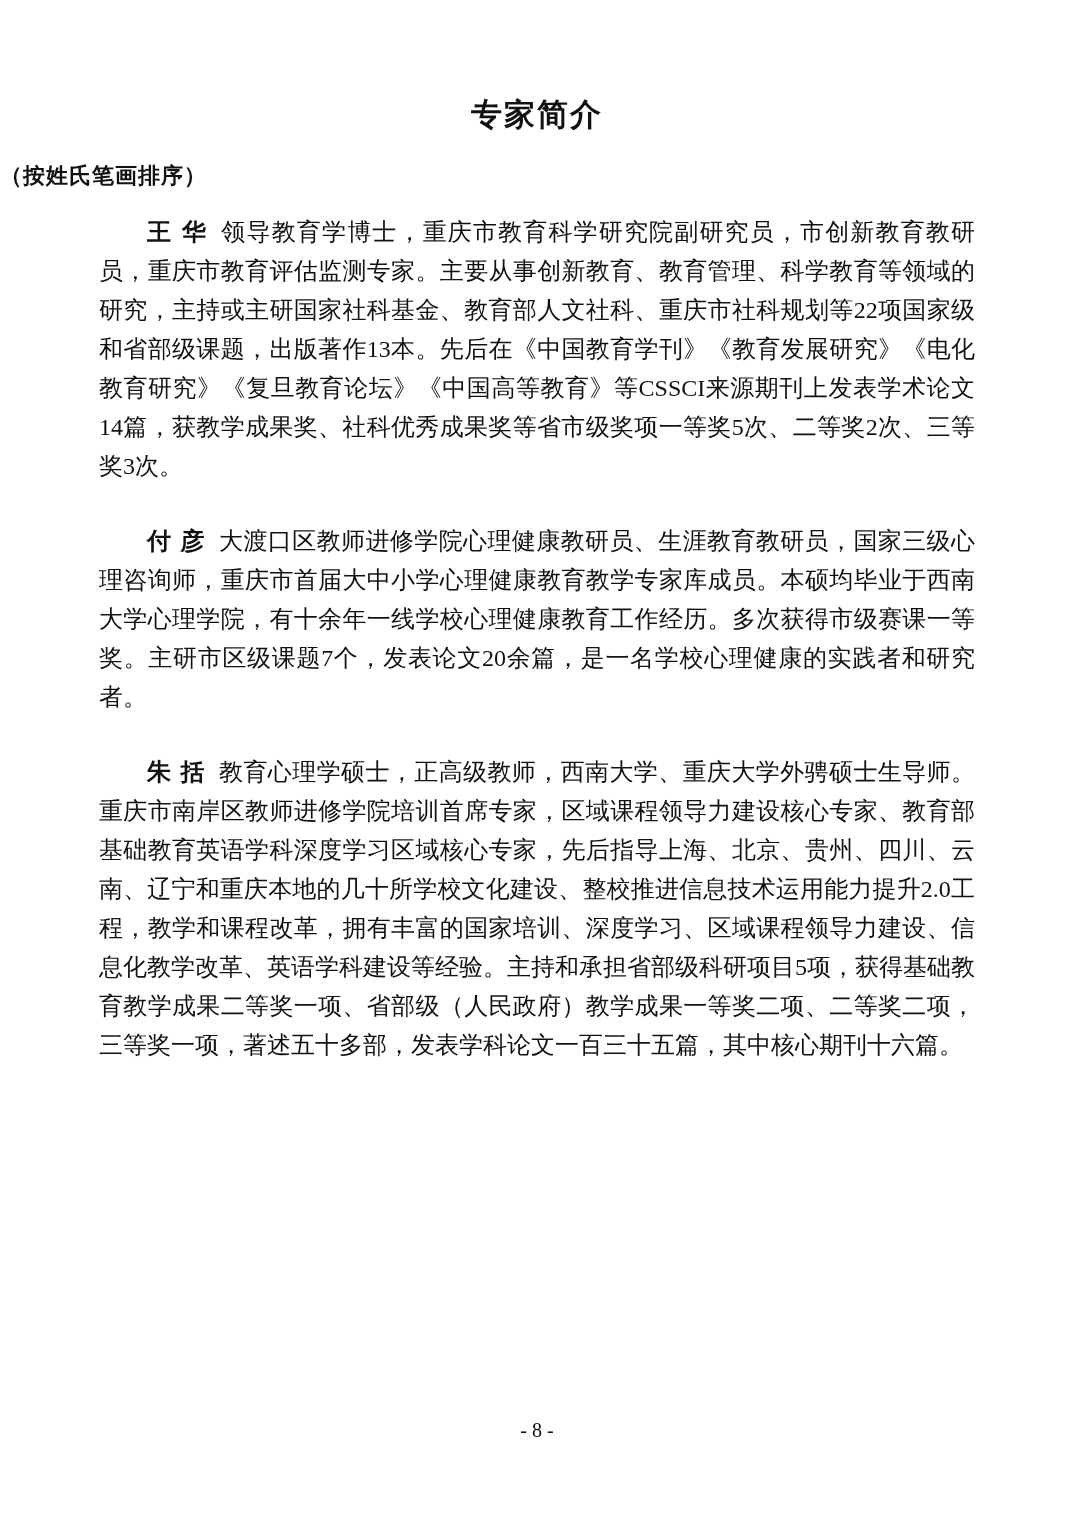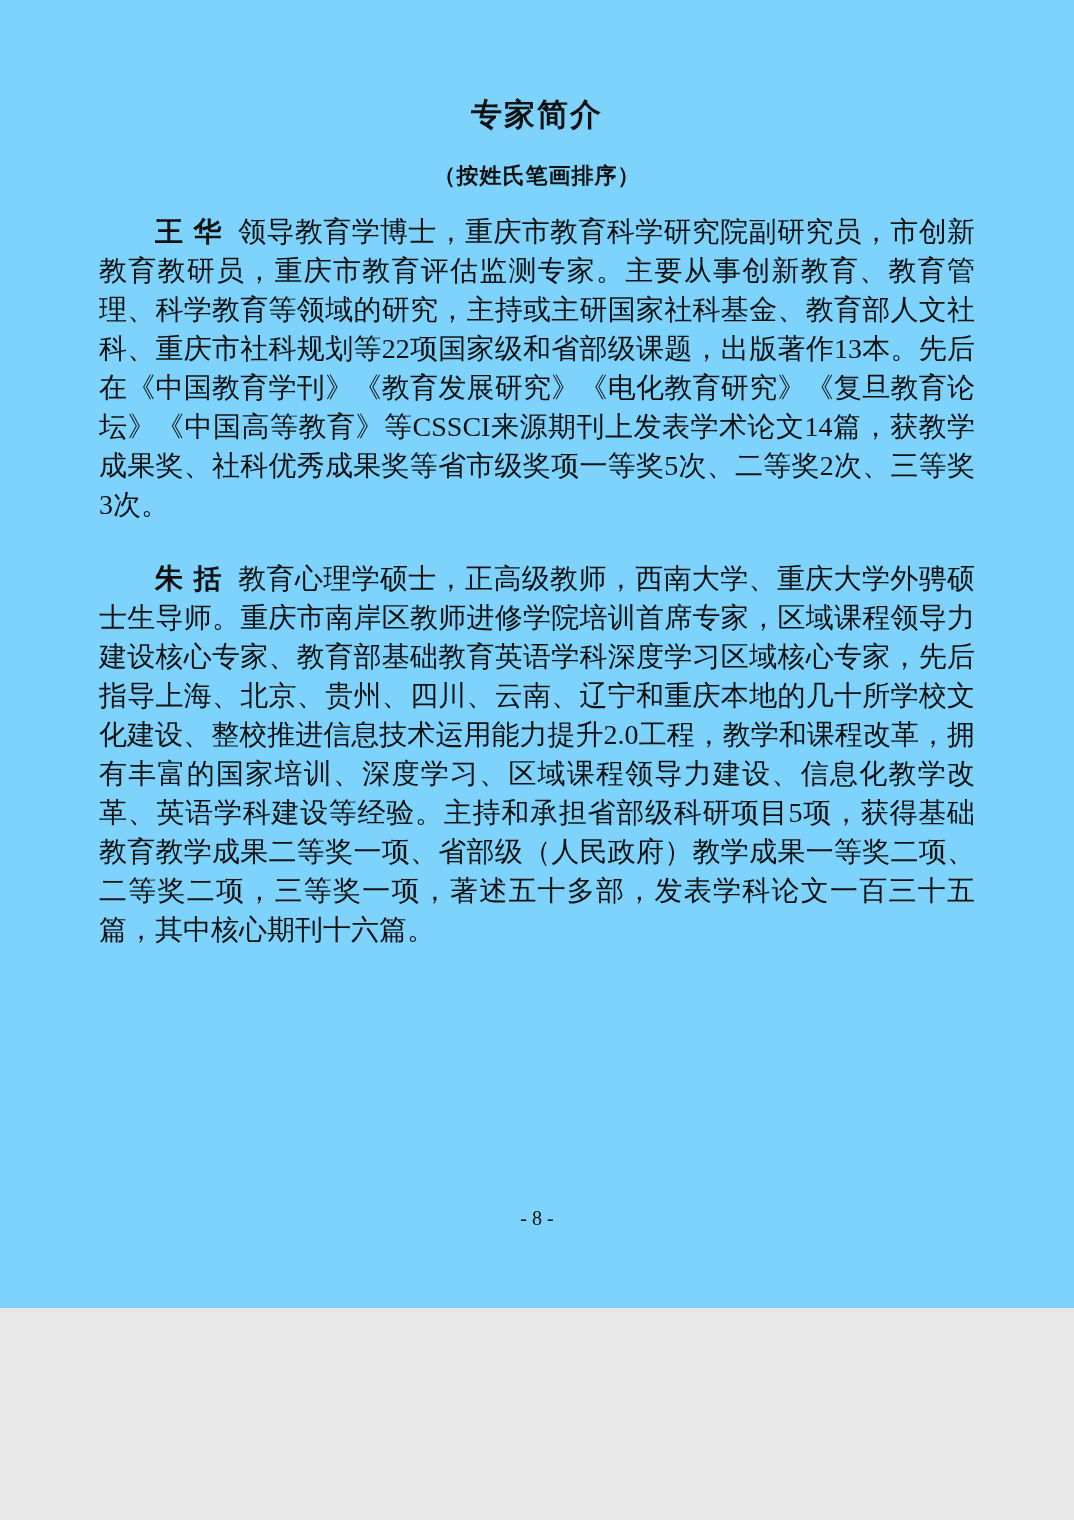--- a/index.html
+++ b/index.html
@@ -3,47 +3,47 @@
 <meta charset="utf-8">
 <style>
   html, body {
     margin: 0;
     padding: 0;
     background: #e8e8e8;
   }
   .page {
     position: relative;
     width: 1074px;
-    height: 1308px;
+    height: 1520px;
     margin: 0 auto;
-    background: #7dd3fc;
+    background: #ffffff;
     overflow: hidden;
     font-family: "Liberation Serif", "DejaVu Serif", serif;
     color: #111111;
   }
   .doc-title {
     margin: 0;
     padding-top: 97px;
     text-align: center;
     font-size: 31px;
     font-weight: bold;
     line-height: 36px;
     letter-spacing: 2px;
   }
   .doc-subtitle {
     margin: 30px 0 0 0;
-    text-align: center;
+    text-align: left;
     font-size: 22px;
     font-weight: bold;
     line-height: 26px;
     letter-spacing: 1px;
   }
   .content {
     margin: 23px 99px 0 99px;
-    font-size: 28px;
+    font-size: 24px;
     line-height: 39px;
     text-align: justify;
     text-justify: inter-ideograph;
   }
   .expert-para {
     margin: 0 0 35px 0;
     text-indent: 2em;
   }
   .expert-para:last-child {
     margin-bottom: 0;
@@ -74,20 +74,23 @@
   <h1 class="doc-title">专家简介</h1>
 
   <div class="doc-subtitle">（按姓氏笔画排序）</div>
 
   <div class="content">
 
     <p class="expert-para">
       <span class="expert-name">王 华</span><span>领导教育学博士，重庆市教育科学研究院副研究员，市创新教育教研员，重庆市教育评估监测专家。主要从事创新教育、教育管理、科学教育等领域的研究，主持或主研国家社科基金、教育部人文社科、重庆市社科规划等22项国家级和省部级课题，出版著作13本。先后在《中国教育学刊》《教育发展研究》《电化教育研究》《复旦教育论坛》《中国高等教育》等CSSCI来源期刊上发表学术论文14篇，获教学成果奖、社科优秀成果奖等省市级奖项一等奖5次、二等奖2次、三等奖3次。</span>
     </p>
 
+    <p class="expert-para">
+      <span class="expert-name">付 彦</span><span>大渡口区教师进修学院心理健康教研员、生涯教育教研员，国家三级心理咨询师，重庆市首届大中小学心理健康教育教学专家库成员。本硕均毕业于西南大学心理学院，有十余年一线学校心理健康教育工作经历。多次获得市级赛课一等奖。主研市区级课题7个，发表论文20余篇，是一名学校心理健康的实践者和研究者。</span>
+    </p>
 
     <p class="expert-para">
       <span class="expert-name">朱 括</span><span>教育心理学硕士，正高级教师，西南大学、重庆大学外骋硕士生导师。重庆市南岸区教师进修学院培训首席专家，区域课程领导力建设核心专家、教育部基础教育英语学科深度学习区域核心专家，先后指导上海、北京、贵州、四川、云南、辽宁和重庆本地的几十所学校文化建设、整校推进信息技术运用能力提升2.0工程，教学和课程改革，拥有丰富的国家培训、深度学习、区域课程领导力建设、信息化教学改革、英语学科建设等经验。主持和承担省部级科研项目5项，获得基础教育教学成果二等奖一项、省部级（人民政府）教学成果一等奖二项、二等奖二项，三等奖一项，著述五十多部，发表学科论文一百三十五篇，其中核心期刊十六篇。</span>
     </p>
 
 
   </div>
 
   <div class="page-footer">- 8 -</div>
 

